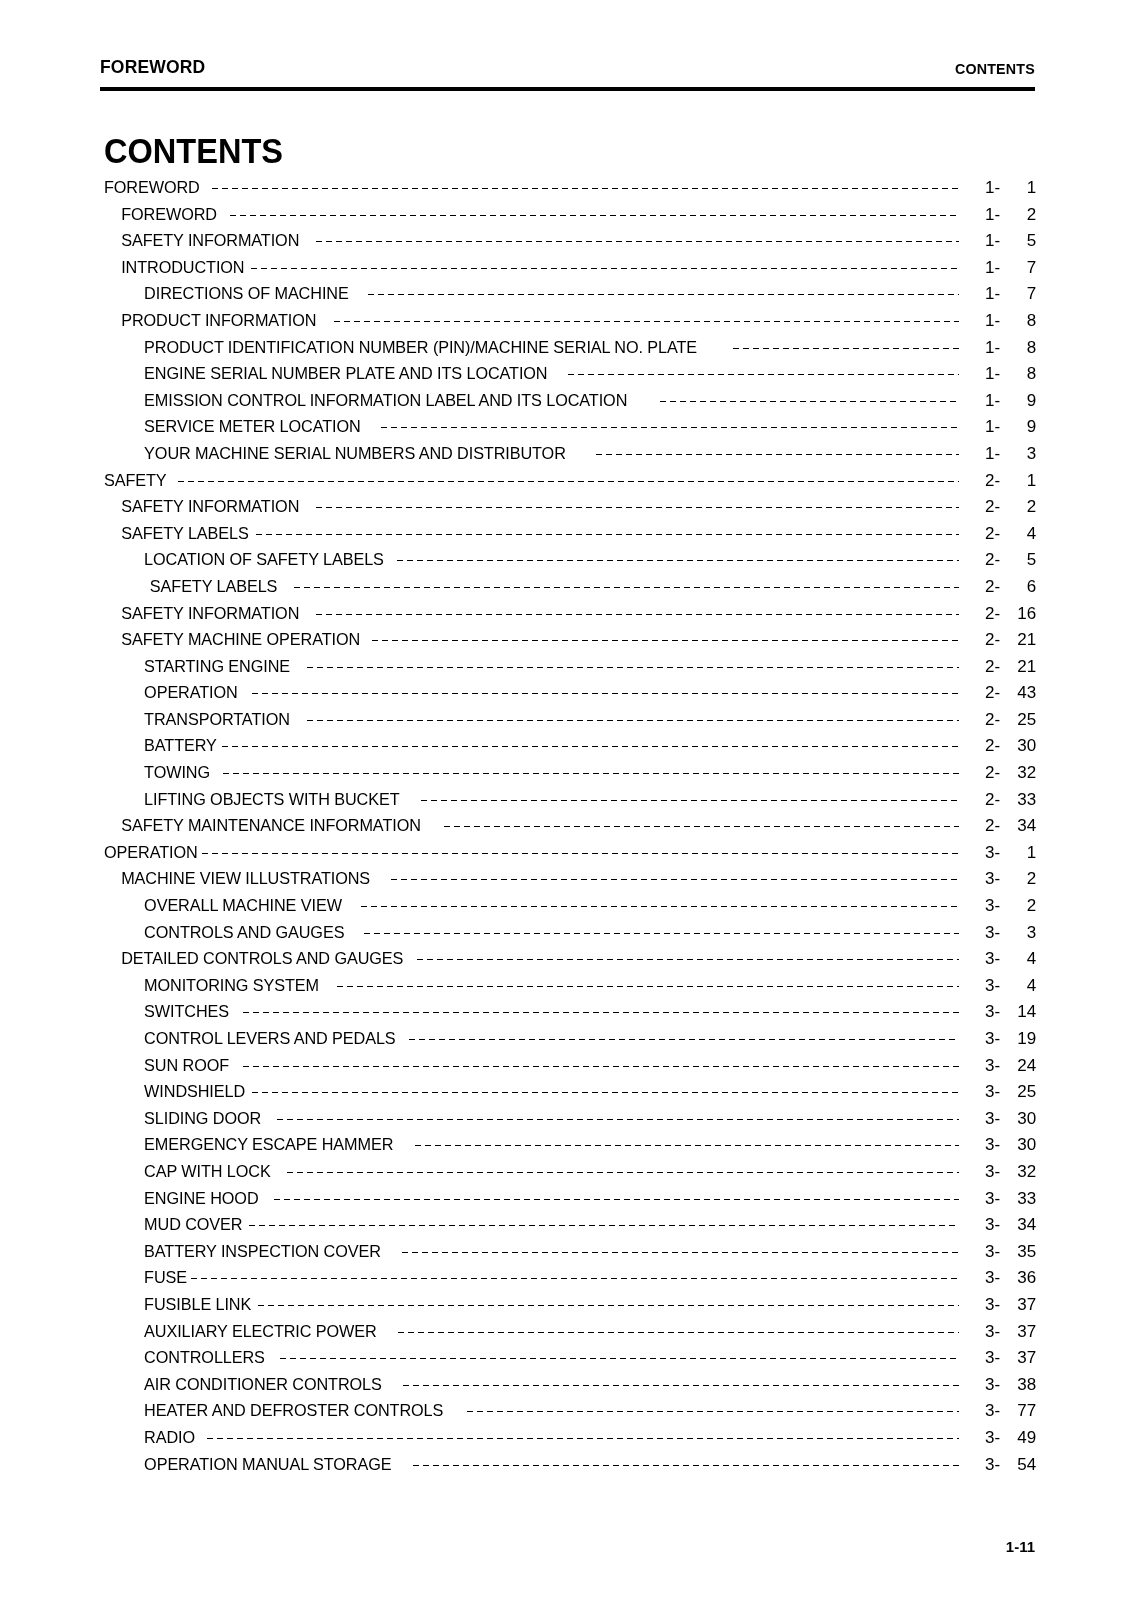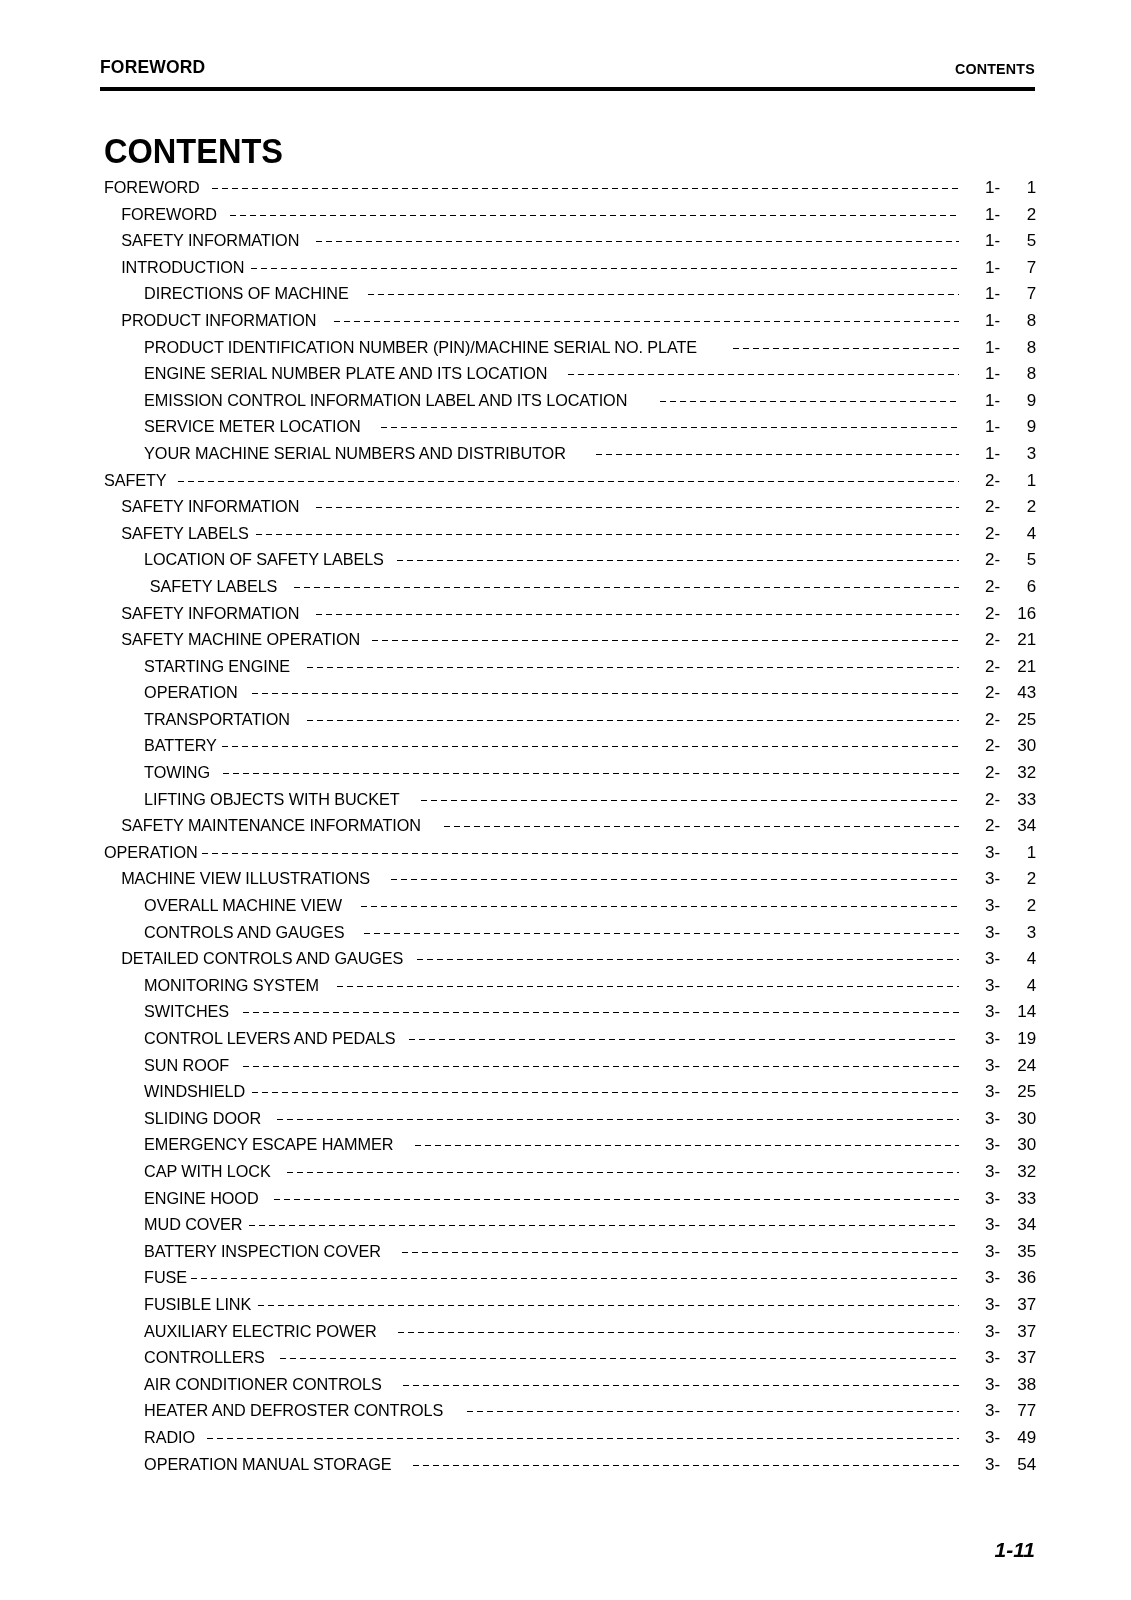--- a/index.html
+++ b/index.html
@@ -131,24 +131,23 @@
   .lvl-3 .toc-label { padding-left: 48px; }
 
   
   .tight .toc-gap { width: 0px; }
 
   
   .footer {
     position: absolute;
     right: 96px;
     top: 1538px;
-    font-size: 21px;
+    font-size: 15px;
     font-weight: bold;
     letter-spacing: 0px;
-    font-style: italic;
   }
 </style>
 </head>
 <body>
 
 <div class="page">
 
   <div class="header">
     <div class="header-left">FOREWORD</div>
     <div class="header-right">CONTENTS</div>

